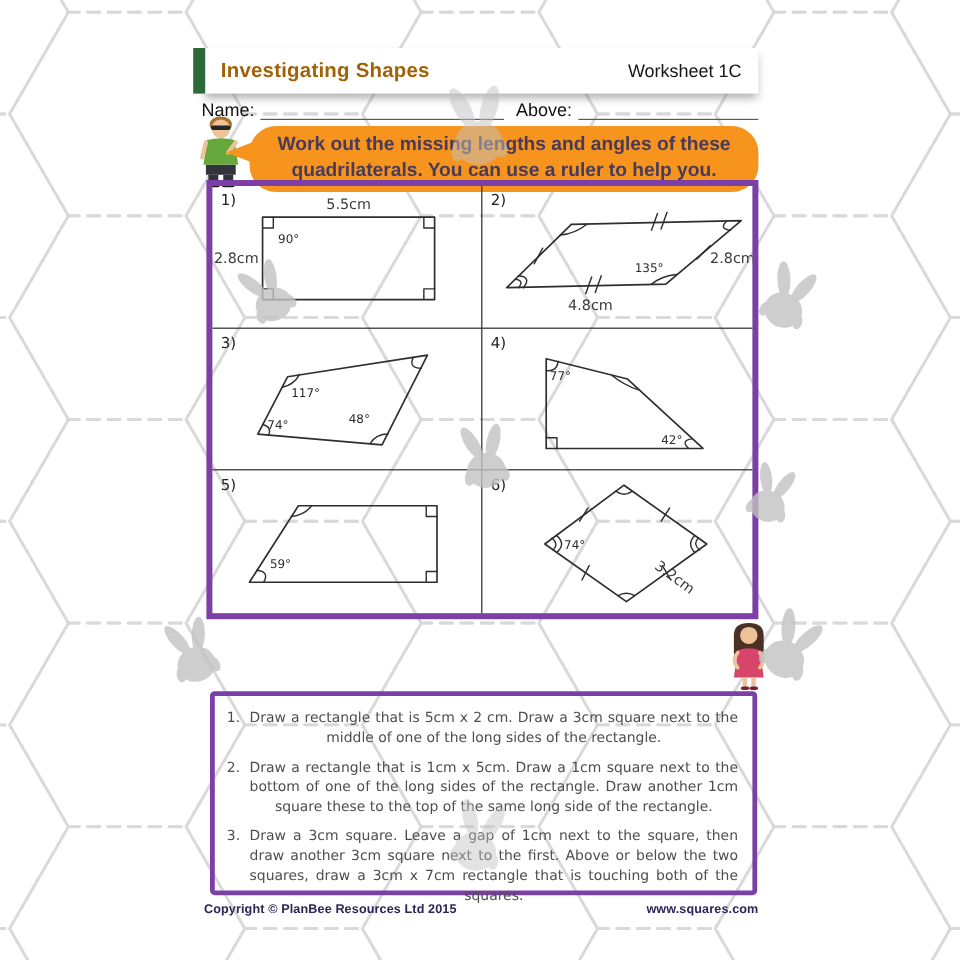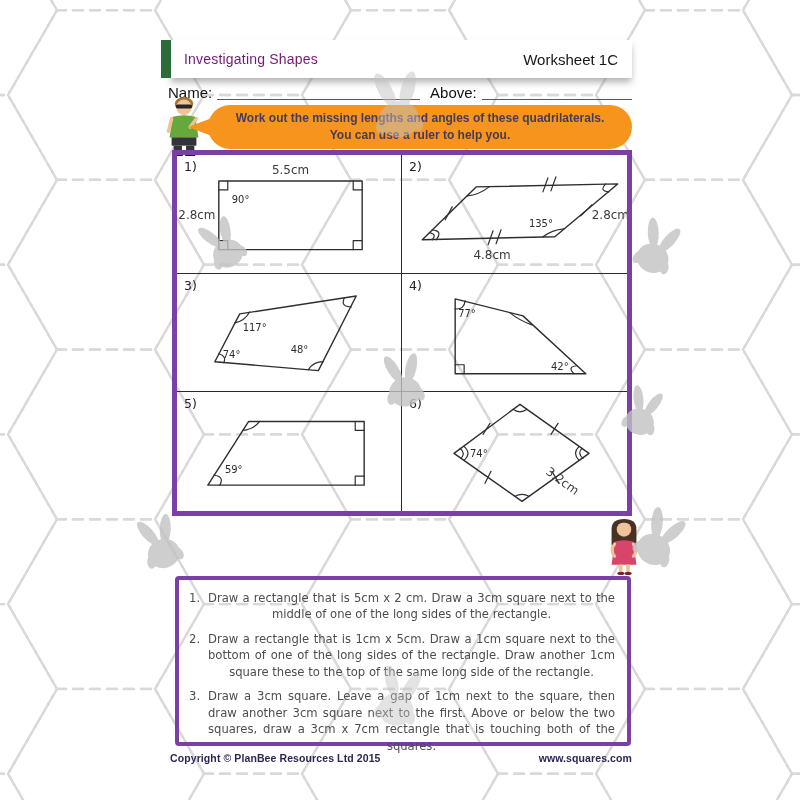--- a/index.html
+++ b/index.html
@@ -9,30 +9,30 @@
   #bg,#fx{position:absolute;left:0;top:0;width:800px;height:800px;pointer-events:none;}
   #bg{z-index:1;} #fx{z-index:40;}
   #bg polygon{fill:none;stroke:#d9d9d9;stroke-width:2.4;stroke-dasharray:10 7;stroke-linecap:round;}
   .content{position:absolute;inset:0;z-index:10;}
   
   .band{position:absolute;left:170px;top:40px;width:462px;height:38px;background:#fff;
         box-shadow:0 5px 7px -1px rgba(110,110,110,.55);
         display:flex;align-items:center;justify-content:space-between;
         padding:0 14px;box-sizing:border-box;}
   .band .greentab{position:absolute;left:-9px;top:0;width:10px;height:38px;background:var(--accent-green,#2d6a39);}
-  .title{font-weight:normal;font-size:14px;letter-spacing:.2px;color:#701a75;}
+  .title{font-weight:bold;font-size:17px;letter-spacing:.2px;color:#a16207;}
   .wslabel{font-weight:normal;font-size:15px;color:#161616;}
   
   .namerow{position:absolute;left:168px;top:84px;width:464px;display:flex;align-items:flex-end;
            font-weight:normal;font-size:15px;color:#111;}
   .namerow .line{border-bottom:1.6px solid #5a5a5a;height:14px;margin:0 10px 1px 5px;}
   .namerow .l1{flex:1.35;} .namerow .l2{flex:1;margin-right:0;}
   
   .bubble{position:absolute;background:var(--accent-orange,#f7941d);border-radius:22px;
-          color:#473a5a;font-size:12px;font-weight:bold;line-height:1.4;text-align:center;
+          color:#473a5a;font-size:16px;font-weight:bold;line-height:1.4;text-align:center;
           display:flex;align-items:flex-start;justify-content:center;padding:5px 20px;box-sizing:border-box;}
   #bubble1{left:208px;top:105px;width:424px;min-height:44px;}
   #bubble1 .tail{position:absolute;left:-20px;top:13px;width:0;height:0;
                  border-top:9px solid transparent;border-bottom:9px solid transparent;
                  border-right:24px solid var(--accent-orange,#f7941d);}
   #bubble2{left:196px;top:524px;width:408px;min-height:46px;}
   #bubble2 .tail{position:absolute;right:-18px;top:15px;width:0;height:0;
                  border-top:9px solid transparent;border-bottom:9px solid transparent;
                  border-left:22px solid var(--accent-orange,#f7941d);}
   .avatar{position:absolute;}

